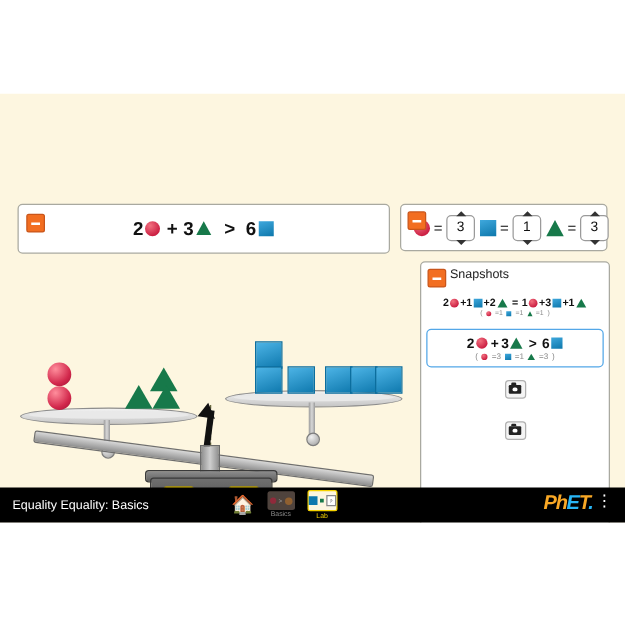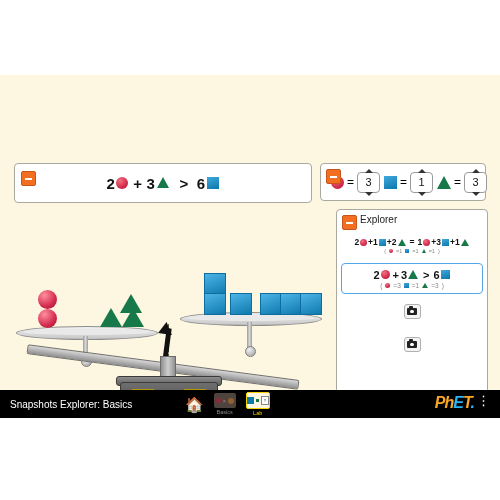--- a/index.html
+++ b/index.html
@@ -164,21 +164,21 @@
             <span>3</span>
             <span class="arrD"></span>
           </span>
         </div>
 
       </div>
     </div>
 
     <div class="panel" id="snapPanel">
       <div class="collapse-btn"></div>
-      <div class="snapTitle">Explorer</div>
+      <div class="snapTitle">Snapshots</div>
 
       <div class="snapList">
 
         <div class="snapRow">
           <div class="snapEq">
             <span>2</span>
             <span class="sh circle" style="width:7px;height:7px;margin:0 1px;"></span>
             <span>+</span>
             <span>1</span>
             <span class="sh square" style="width:7px;height:7px;margin:0 1px;"></span>
@@ -303,21 +303,21 @@
             <i style="display:block;width:2px;height:7px;background:#111"></i>
             <i style="display:block;width:2px;height:4px;background:#111"></i>
           </span>
         </div>
       </div>
     </div>
 
   </div>
 
   <div id="navbar">
-    <div id="navTitle">Snapshots Explorer: Basics</div>
+    <div id="navTitle">Equality Equality: Basics</div>
 
     <div class="navTabs">
       <span class="homeIcon">🏠</span>
 
       <div class="tab inactive">
         <span class="tabIcon">
           <i style="display:block;width:5px;height:5px;border-radius:50%;background:#c0394f"></i>
           <i style="display:block;color:#ddd;font-size:5px;">&gt;</i>
           <i style="display:block;width:6px;height:6px;border-radius:50%;background:#c08040"></i>
         </span>

